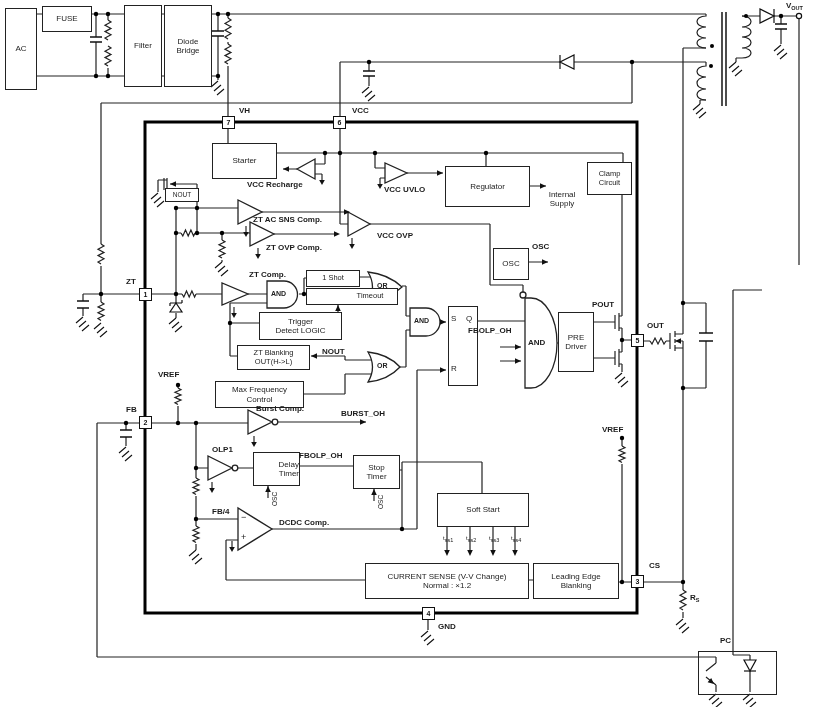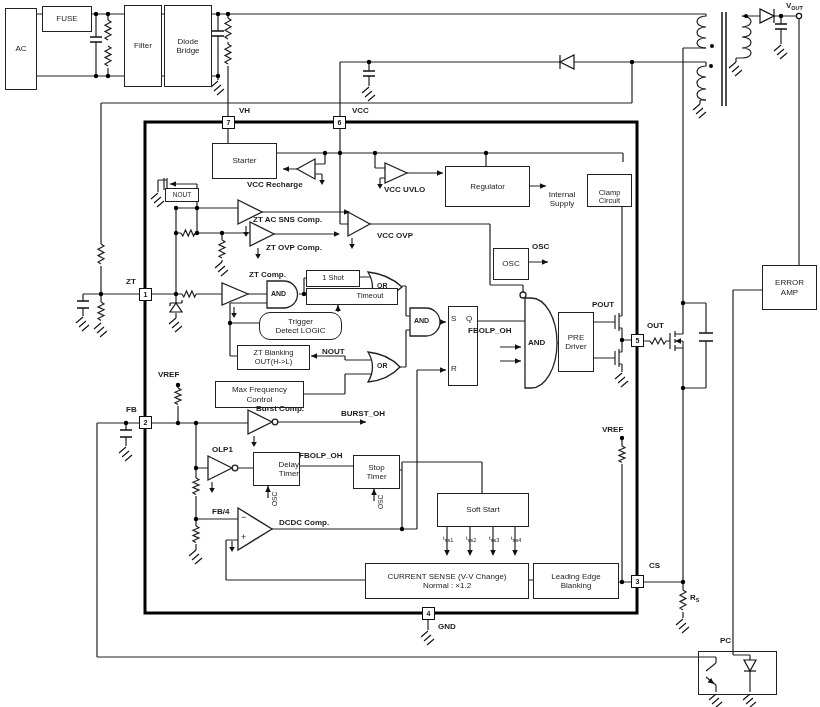--- a/index.html
+++ b/index.html
@@ -280,34 +280,34 @@
 <div class="b" style="left:164px;top:5px;width:46px;height:80px;">
       <span>Diode</span>
       <span>Bridge</span>
     </div>
 <div class="b" style="left:212px;top:143px;width:63px;height:34px;">
       <span>Starter</span>
     </div>
 <div class="b" style="left:445px;top:166px;width:83px;height:39px;">
       <span>Regulator</span>
     </div>
-<div class="b" style="left:587px;top:174px;width:43px;height:31px;font-size:7.5px;justify-content:flex-end;">
+<div class="b" style="left:587px;top:162px;width:43px;height:31px;font-size:7.5px;">
       <span>Clamp</span>
       <span>Circuit</span>
     </div>
 <div class="b" style="left:493px;top:248px;width:34px;height:30px;">
       <span>OSC</span>
     </div>
 <div class="b" style="left:306px;top:270px;width:52px;height:15px;font-size:7.5px;">
       <span>1 Shot</span>
     </div>
 <div class="b" style="left:306px;top:288px;width:54px;height:15px;font-size:7.5px;padding-left:36px;">
       <span>Timeout</span>
     </div>
-<div class="b" style="left:259px;top:312px;width:81px;height:26px;border-radius:11px;">
+<div class="b" style="left:259px;top:312px;width:81px;height:26px;">
       <span>Trigger</span>
       <span>Detect LOGIC</span>
     </div>
 <div class="b" style="left:237px;top:345px;width:71px;height:23px;font-size:7.5px;">
       <span>ZT Blanking</span>
       <span>OUT(H-&gt;L)</span>
     </div>
 <div class="b" style="left:215px;top:381px;width:87px;height:25px;">
       <span>Max Frequency</span>
       <span>Control</span>
@@ -329,24 +329,20 @@
     </div>
 <div class="b" style="left:533px;top:563px;width:84px;height:34px;">
       <span>Leading Edge</span>
       <span>Blanking</span>
     </div>
 <div class="b" style="left:558px;top:312px;width:34px;height:58px;">
       <span>PRE</span>
       <span>Driver</span>
     </div>
 <div class="b" style="left:448px;top:306px;width:28px;height:78px;"></div>
-<div class="b" style="left:762px;top:265px;width:53px;height:43px;">
-      <span>ERROR</span>
-      <span>AMP</span>
-    </div>
 <div class="b clear" style="left:698px;top:651px;width:77px;height:42px;"></div>
 <div class="b" style="left:165px;top:188px;width:32px;height:12px;font-size:6.5px;">
       <span>NOUT</span>
     </div>
 
 <div class="pin" style="left:222px;top:116px;">
       <span>7</span>
     </div>
 <div class="pin" style="left:333px;top:116px;">
       <span>6</span>

